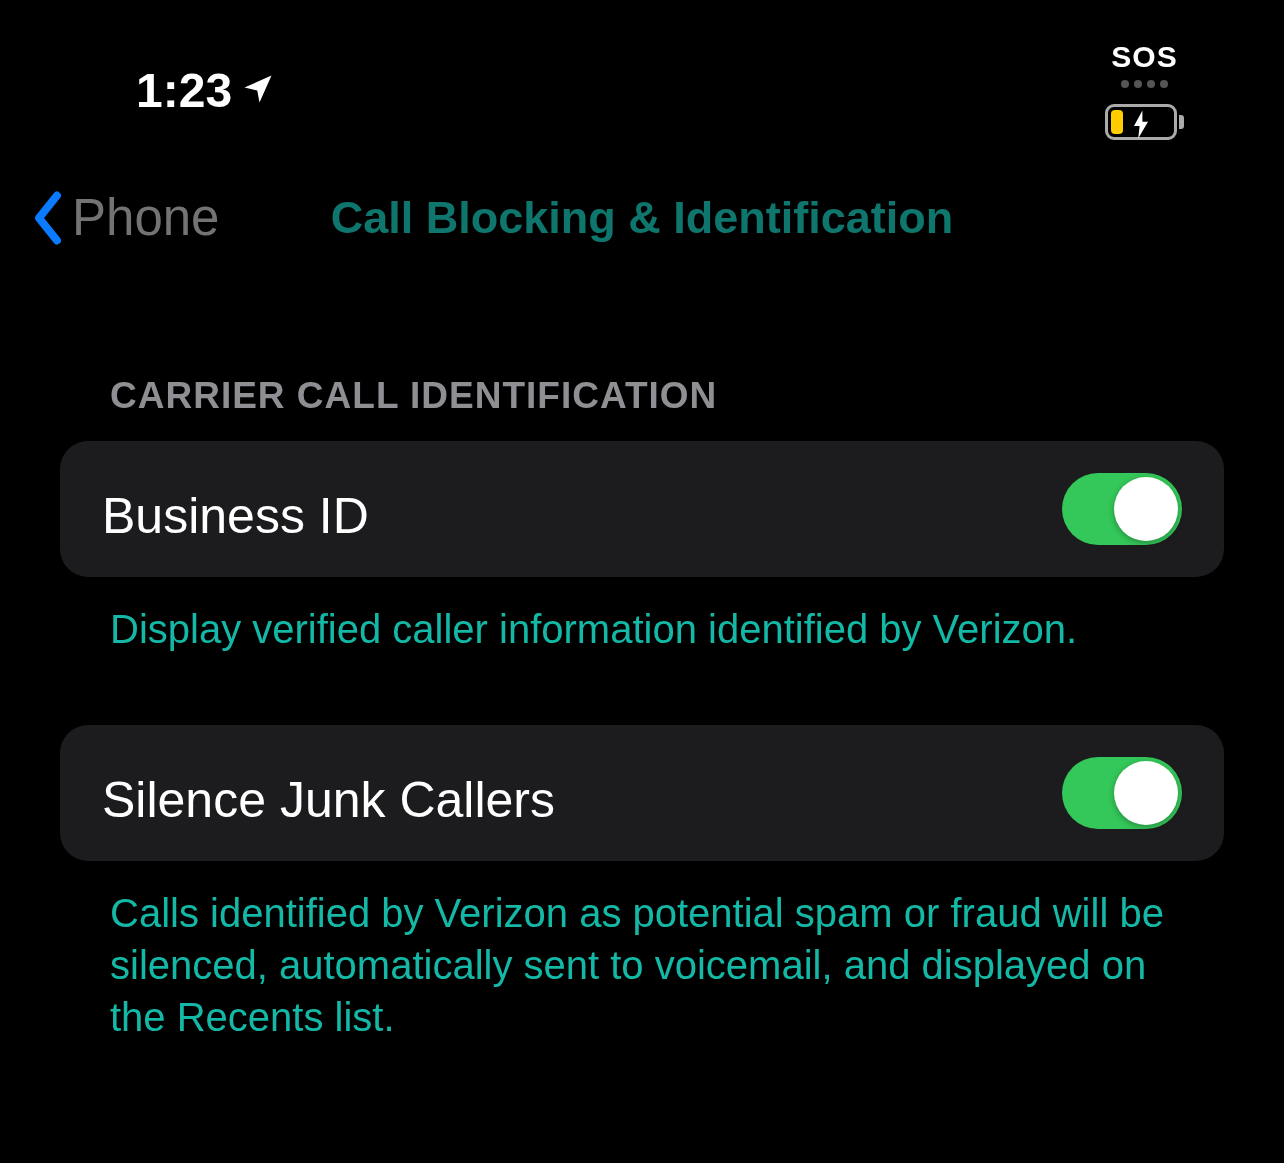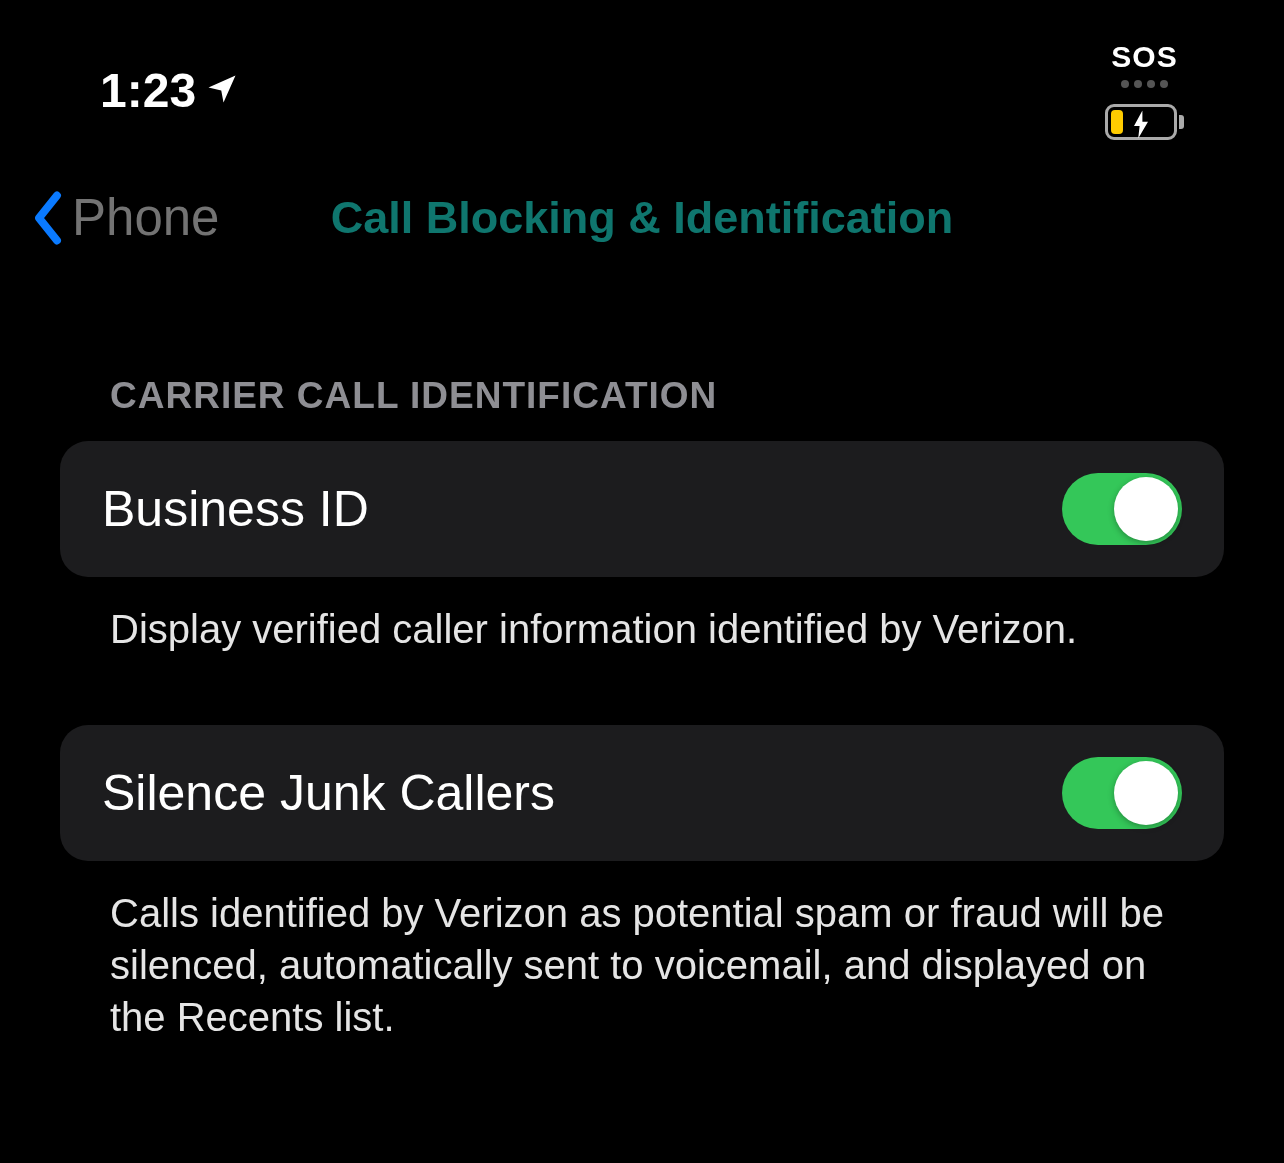--- a/index.html
+++ b/index.html
@@ -20,20 +20,21 @@
       justify-content: space-between;
       align-items: center;
       padding: 40px 100px 20px 100px;
       font-size: 48px;
       font-weight: 600;
     }
     .status-left {
       display: flex;
       align-items: center;
       gap: 8px;
+      margin-left: 36px;
     }
     .status-right {
       display: flex;
       align-items: center;
       gap: 16px;
       flex-direction: column;
     }
     .location-icon svg {
       width: 36px;
       height: 36px;
@@ -130,21 +131,21 @@
       letter-spacing: 1px;
       text-transform: uppercase;
       padding: 0 50px 24px 50px;
     }
     .setting-row {
       background: #1c1c1e;
       border-radius: 28px;
       padding: 32px 42px;
       display: flex;
       justify-content: space-between;
-      align-items: center;
+      align-items: flex-end;
       margin-bottom: 0;
     }
     .setting-label {
       font-size: 50px;
       font-weight: 400;
       color: #fff;
     }
     .toggle {
       width: 120px;
       height: 72px;
@@ -159,21 +160,21 @@
       background: #fff;
       border-radius: 50%;
       position: absolute;
       right: 4px;
       top: 4px;
       box-shadow: 0 2px 6px rgba(0,0,0,0.3);
     }
     .section-footer {
       font-size: 40px;
       font-weight: 400;
-      color: #e5e5e5;
+      color: #14b8a6;
       padding: 26px 50px 0 50px;
       line-height: 1.3;
     }
     .section {
       margin-bottom: 70px;
     }
   </style>
 </head>
 <body>
 

